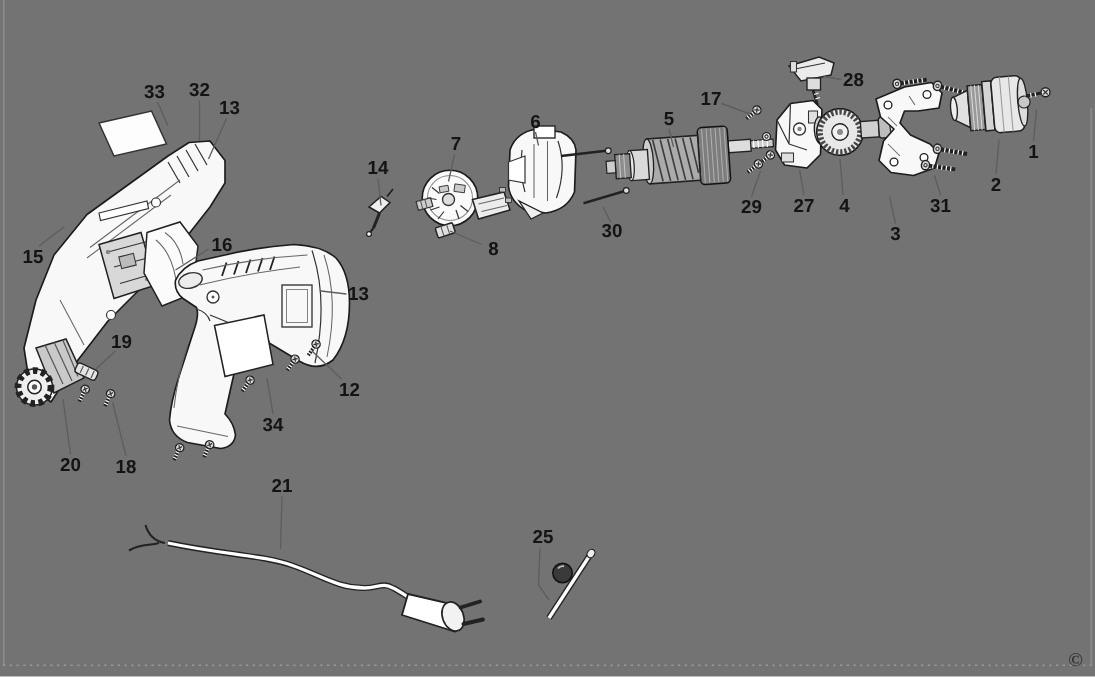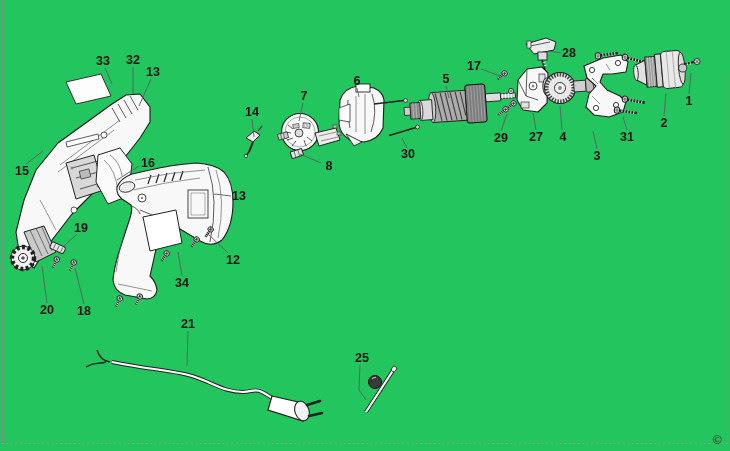--- a/index.html
+++ b/index.html
@@ -1,16 +1,16 @@
 <!DOCTYPE html>
 <html><head>
 <meta charset="utf-8">
 <style>
   html,body { margin:0; padding:0; background:#fcfcfc; }
-  #stage { position:relative; width:730px; height:451px; background:#22c55e; overflow:hidden;
+  #stage { position:relative; width:730px; height:451px; background:#737373; overflow:hidden;
            font-family:"Liberation Sans", sans-serif; }
   svg { position:absolute; left:0; top:0; }
   .lbl   { font:bold 12.5px "Liberation Sans", sans-serif; fill:#141414; text-anchor:middle; }
   .leader{ stroke:#5e5e5e; stroke-width:0.9; fill:none; }
   .part  { fill:#f8f8f8; stroke:#1c1c1c; stroke-width:1.1; stroke-linejoin:round; }
   .d     { stroke:#333; stroke-width:0.8; fill:none; }
   .d2    { stroke:#666; stroke-width:0.7; fill:none; }
   .wt    { stroke:#fff; stroke-width:0.8; fill:none; }
   .cpy   { font:bold 13px "Liberation Serif", serif; fill:#333; text-anchor:middle; }
 </style>

